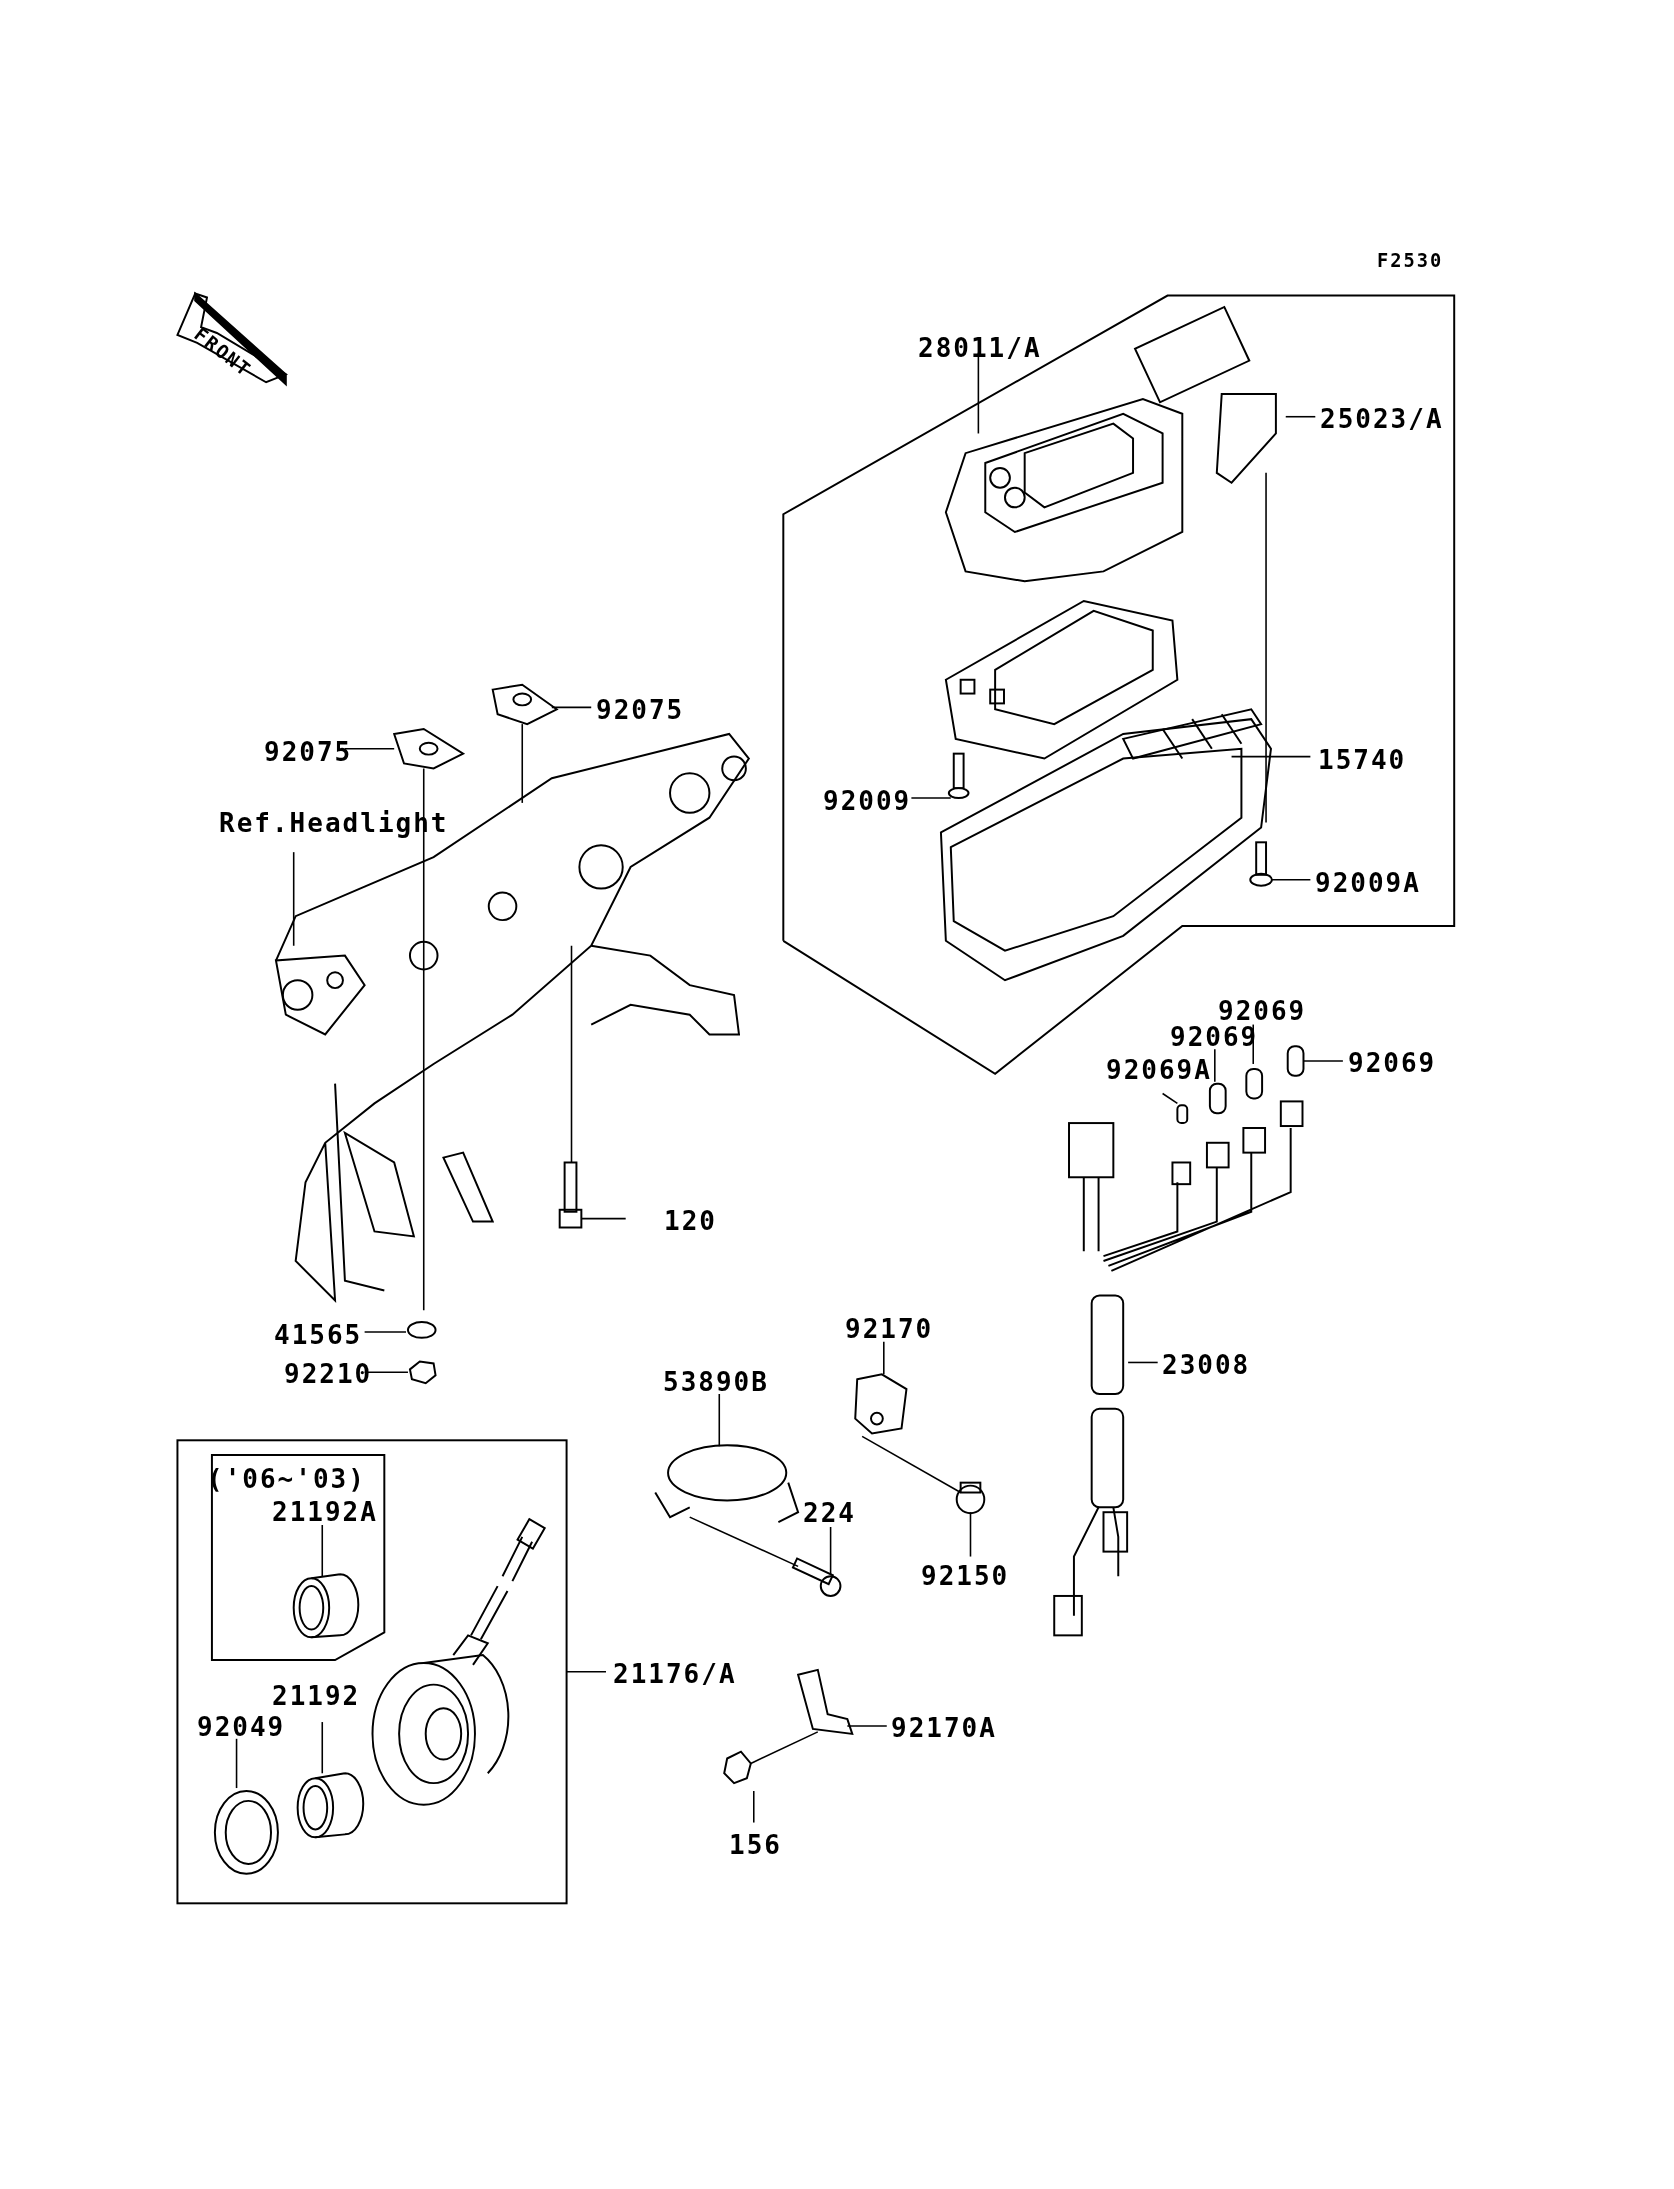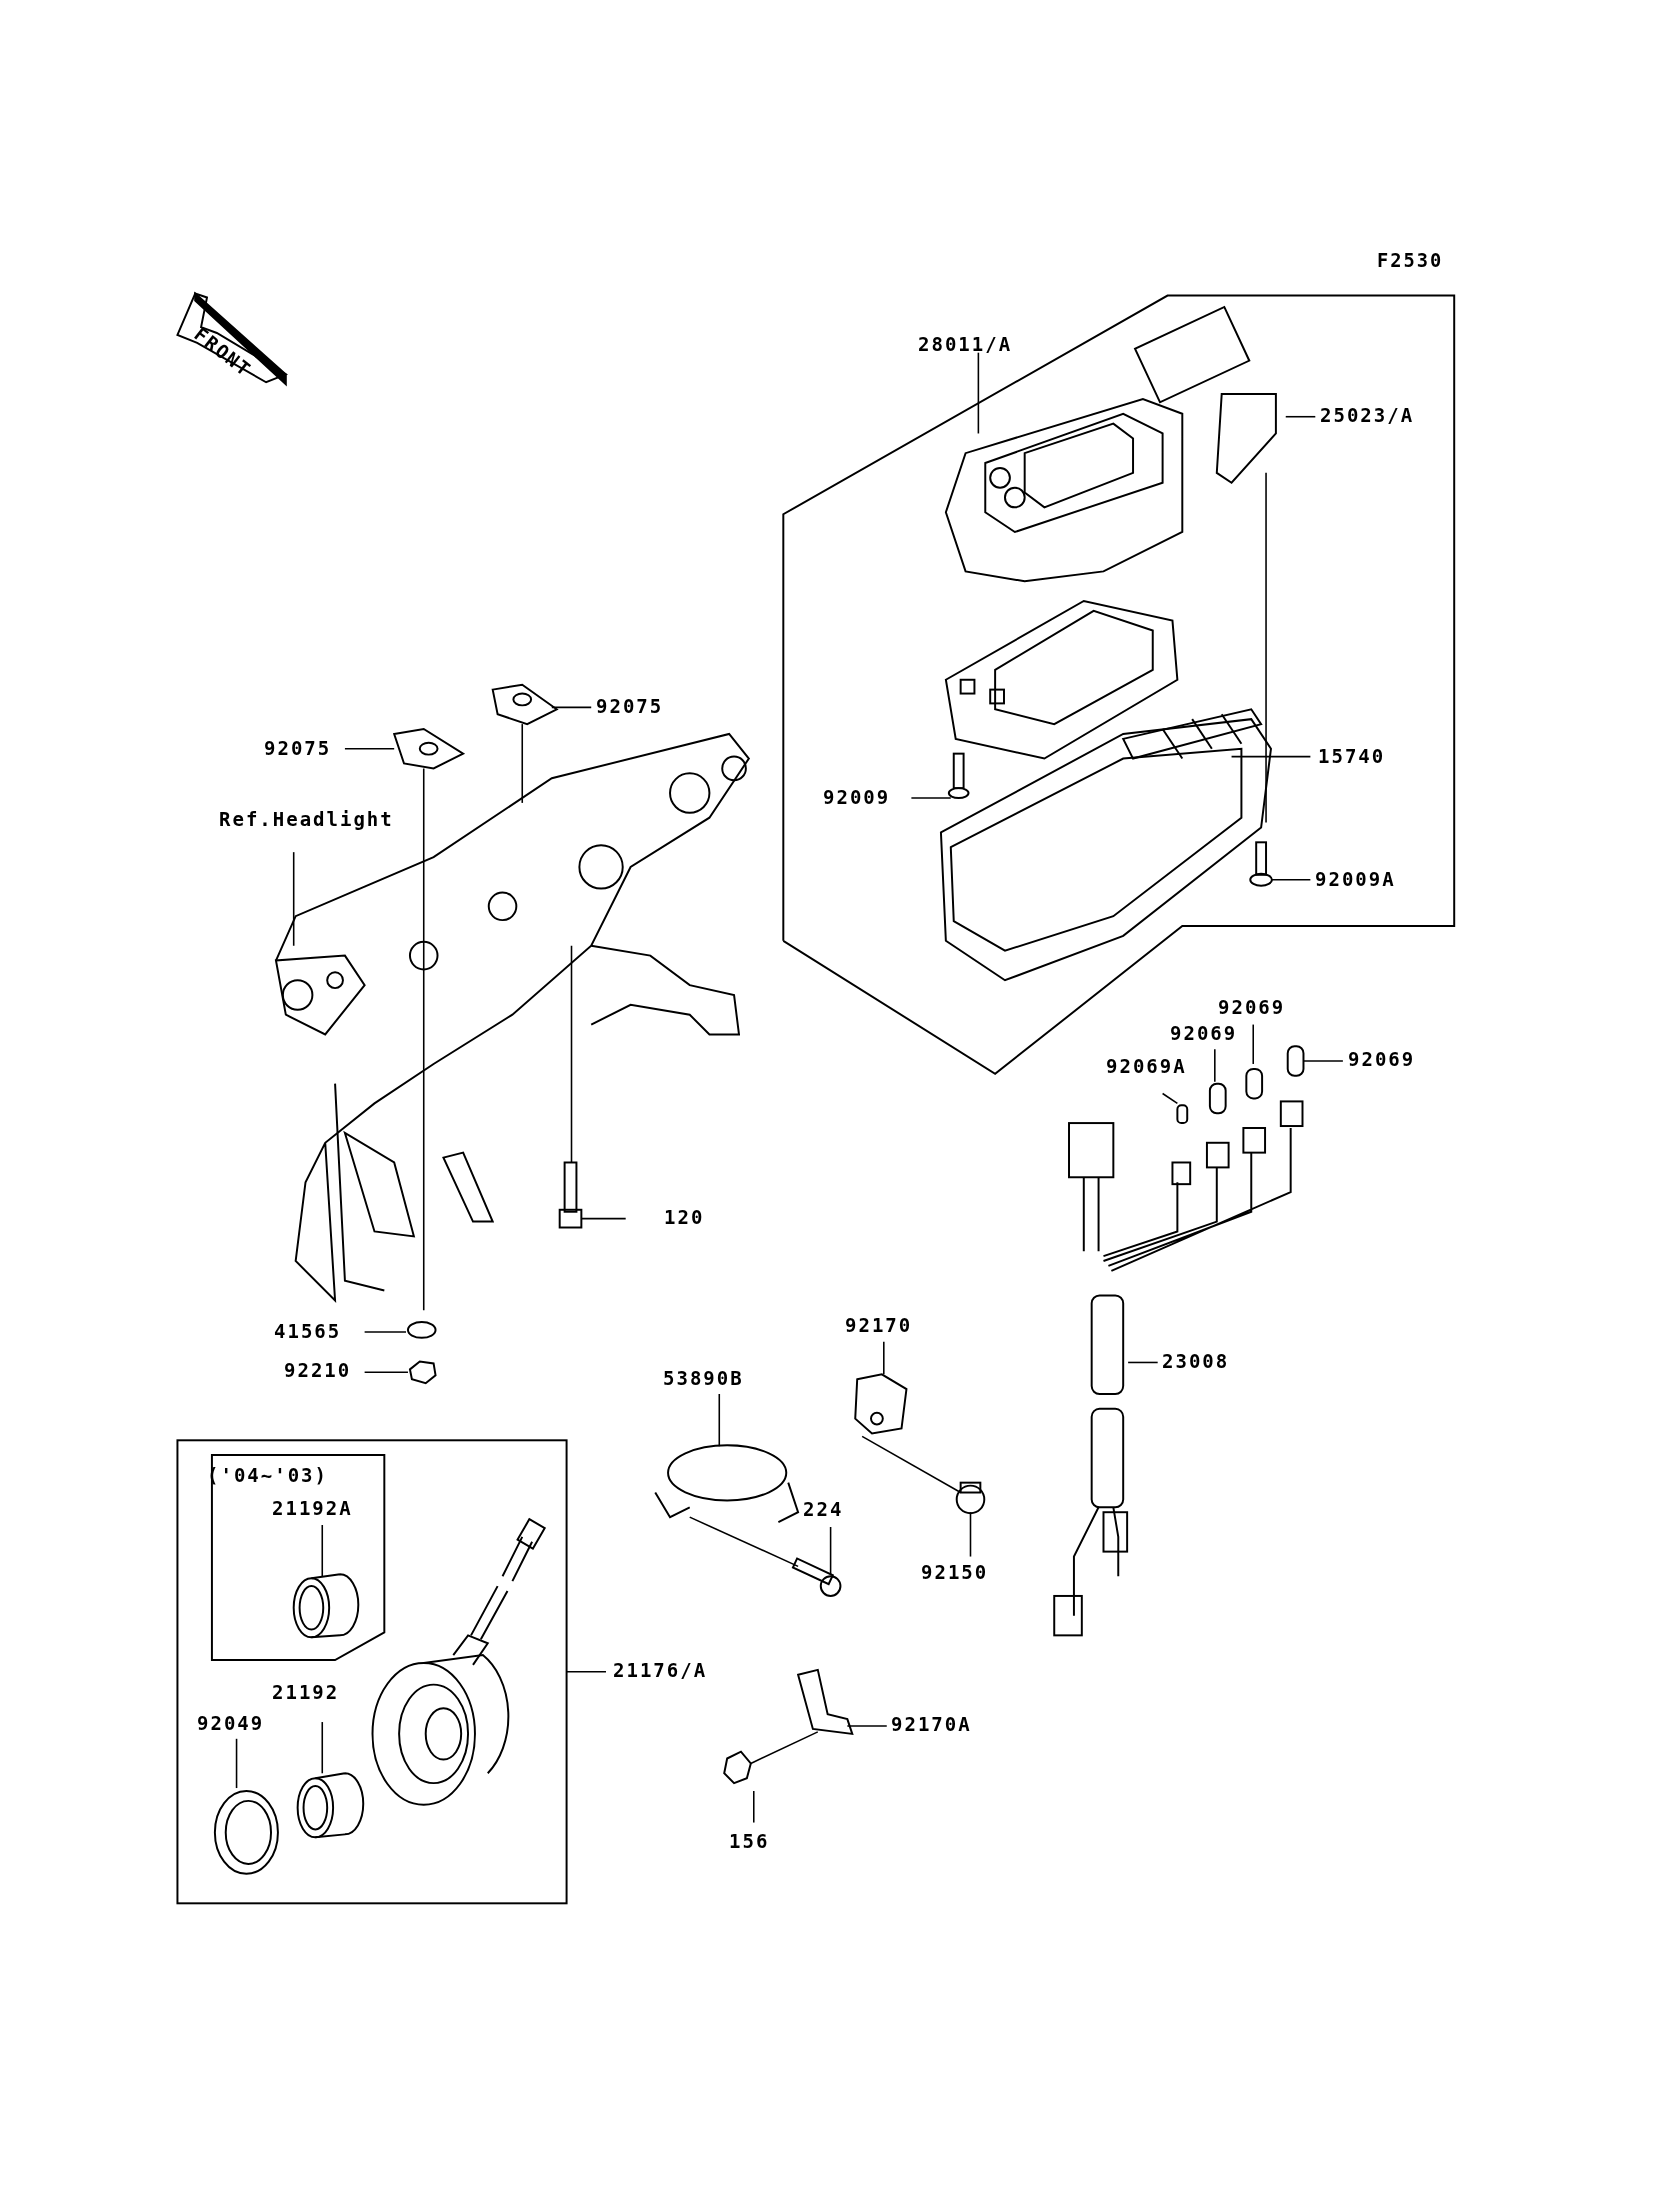--- a/index.html
+++ b/index.html
@@ -1,18 +1,18 @@
 <!DOCTYPE html>
 <html><head>
 <meta charset="utf-8">
 <style>
   html,body{margin:0;padding:0;background:#fff;}
   body{width:1675px;height:2190px;position:relative;overflow:hidden;font-family:"DejaVu Sans Mono","Liberation Mono",monospace;}
   svg{position:absolute;left:0;top:0;}
-  .lbl{position:absolute;font-family:"DejaVu Sans Mono","Liberation Mono",monospace;font-weight:bold;font-size:19px;color:#000;letter-spacing:2px;white-space:nowrap;line-height:1;}
+  .lbl{position:absolute;font-family:"DejaVu Sans Mono","Liberation Mono",monospace;font-weight:bold;font-size:26px;color:#000;letter-spacing:2px;white-space:nowrap;line-height:1;}
   .small{font-size:18.7px;}
 </style>
 </head>
 <body>
 
 <svg width="1675" height="2190" viewBox="0 0 1700 2223" fill="none" stroke="#000" stroke-width="2">
 
   <g>
     <polygon points="198,298 180,340 200,348 270,388 290,380 220,338 204,332 210,302" fill="#fff"></polygon>
     <path d="M198,298 L290,380 L290,390 L198,305 Z" fill="#000"></path>
@@ -196,21 +196,21 @@
     <line x1="240" y1="1765" x2="240" y2="1815"></line>
     <line x1="575" y1="1697" x2="615" y2="1697"></line>
     <line x1="860" y1="1752" x2="900" y2="1752"></line>
     <line x1="762" y1="1790" x2="830" y2="1758"></line>
     <line x1="765" y1="1818" x2="765" y2="1850"></line>
   </g>
 </svg>
 
 <div class="lbl small" style="left:1377px;top:252px">F2530</div>
 <div class="lbl" style="left:219px;top:810px">Ref.Headlight</div>
-<div class="lbl" style="left:207px;top:1466px">('04~'03)</div>
+<div class="lbl" style="left:207px;top:1466px">('06~'03)</div>
 <div class="lbl" style="left:918px;top:335px">28011/A</div>
 <div class="lbl" style="left:1320px;top:406px">25023/A</div>
 <div class="lbl" style="left:264px;top:739px">92075</div>
 <div class="lbl" style="left:596px;top:697px">92075</div>
 <div class="lbl" style="left:1318px;top:747px">15740</div>
 <div class="lbl" style="left:823px;top:788px">92009</div>
 <div class="lbl" style="left:1315px;top:870px">92009A</div>
 <div class="lbl" style="left:1218px;top:998px">92069</div>
 <div class="lbl" style="left:1170px;top:1024px">92069</div>
 <div class="lbl" style="left:1348px;top:1050px">92069</div>

